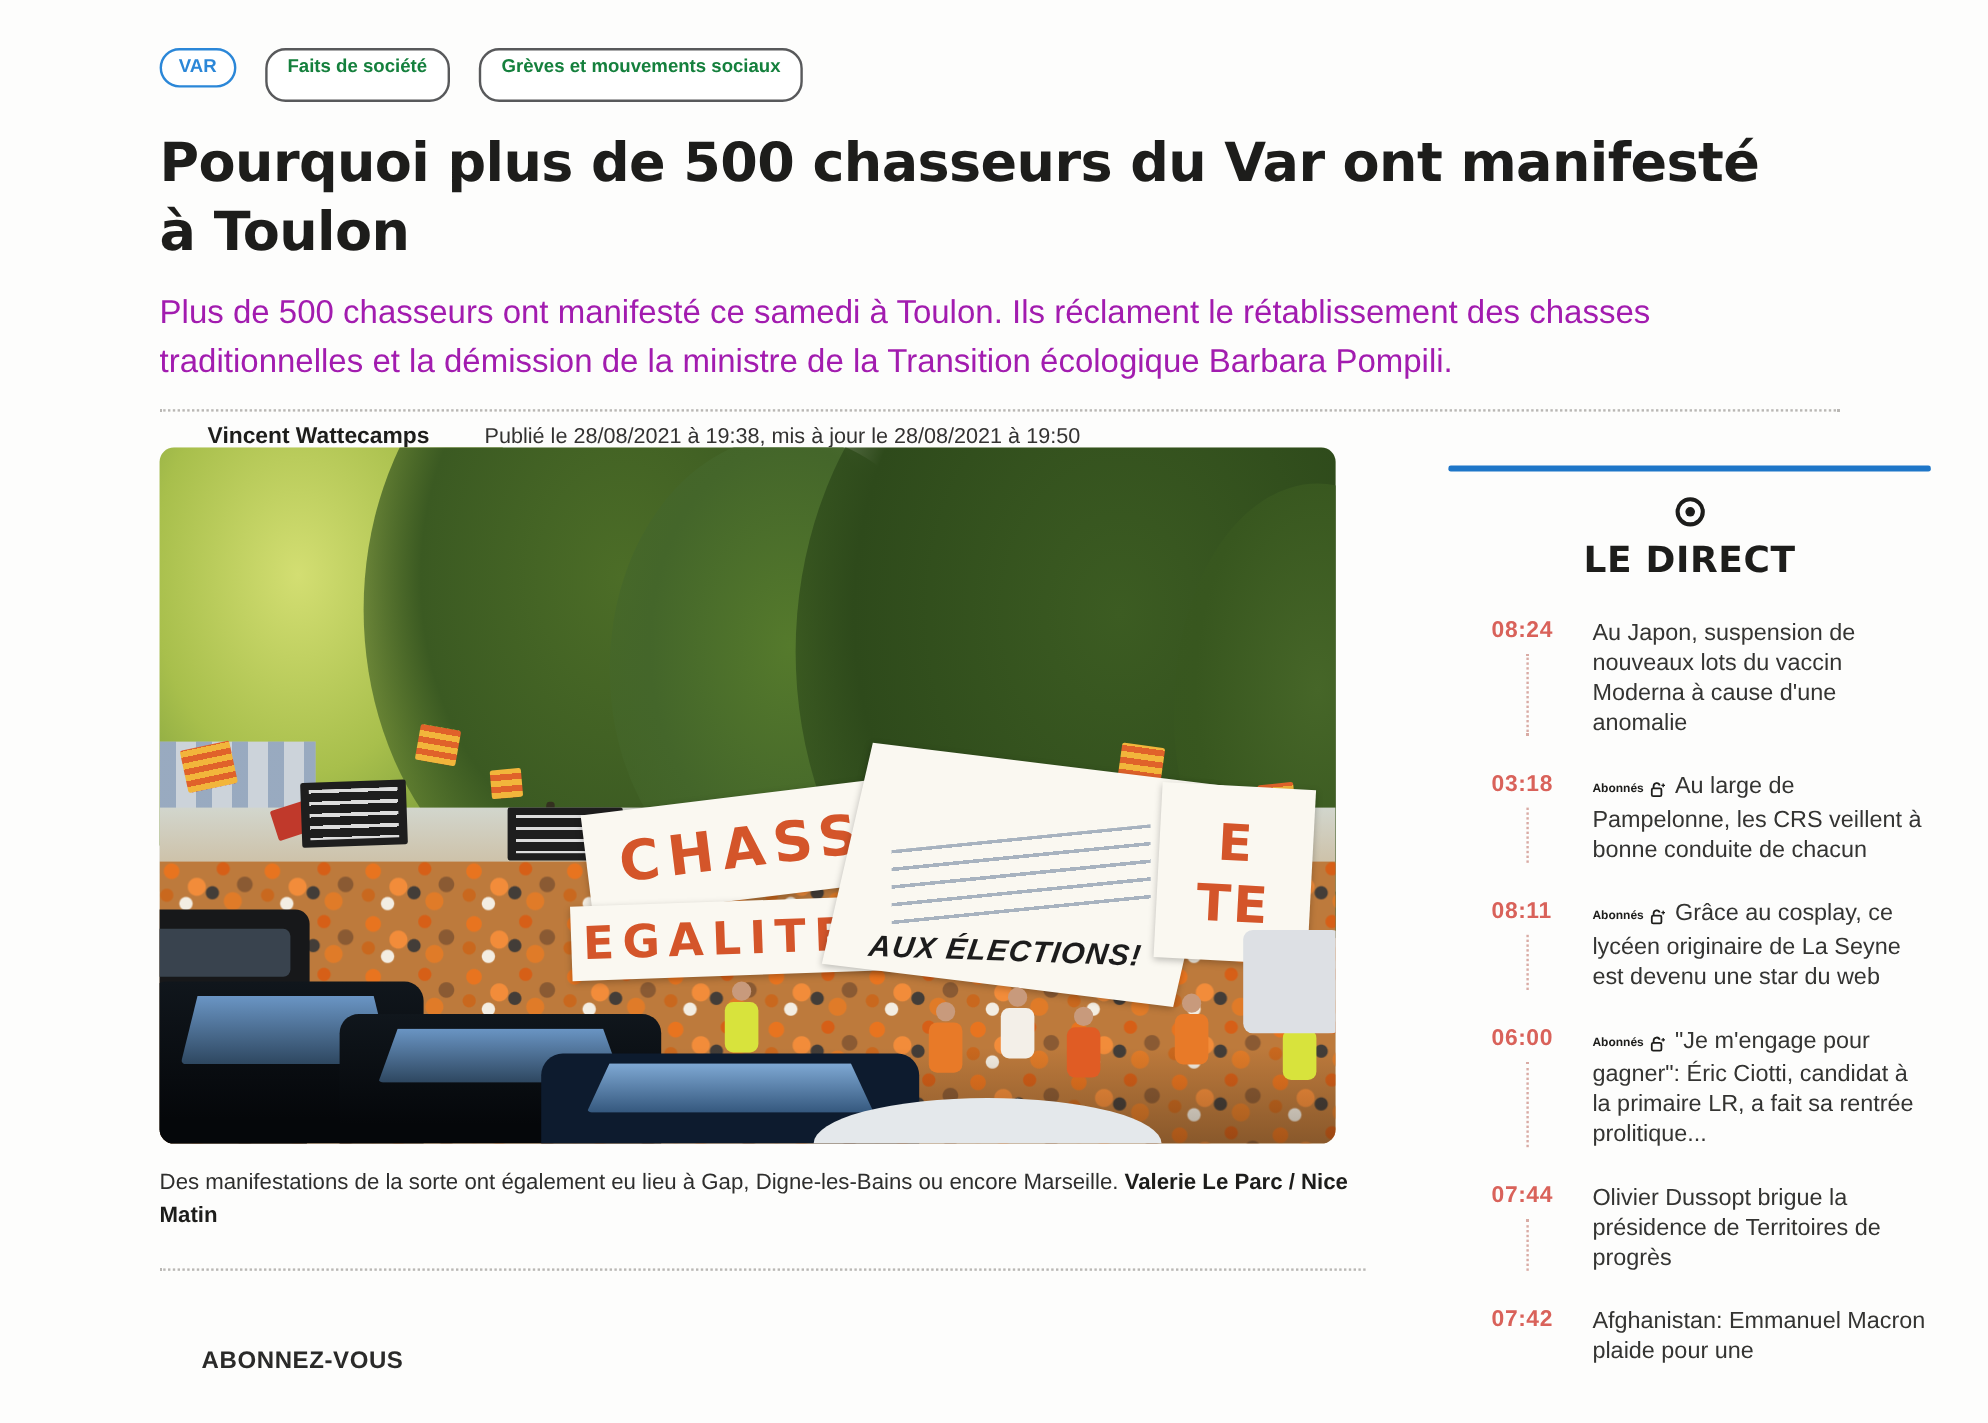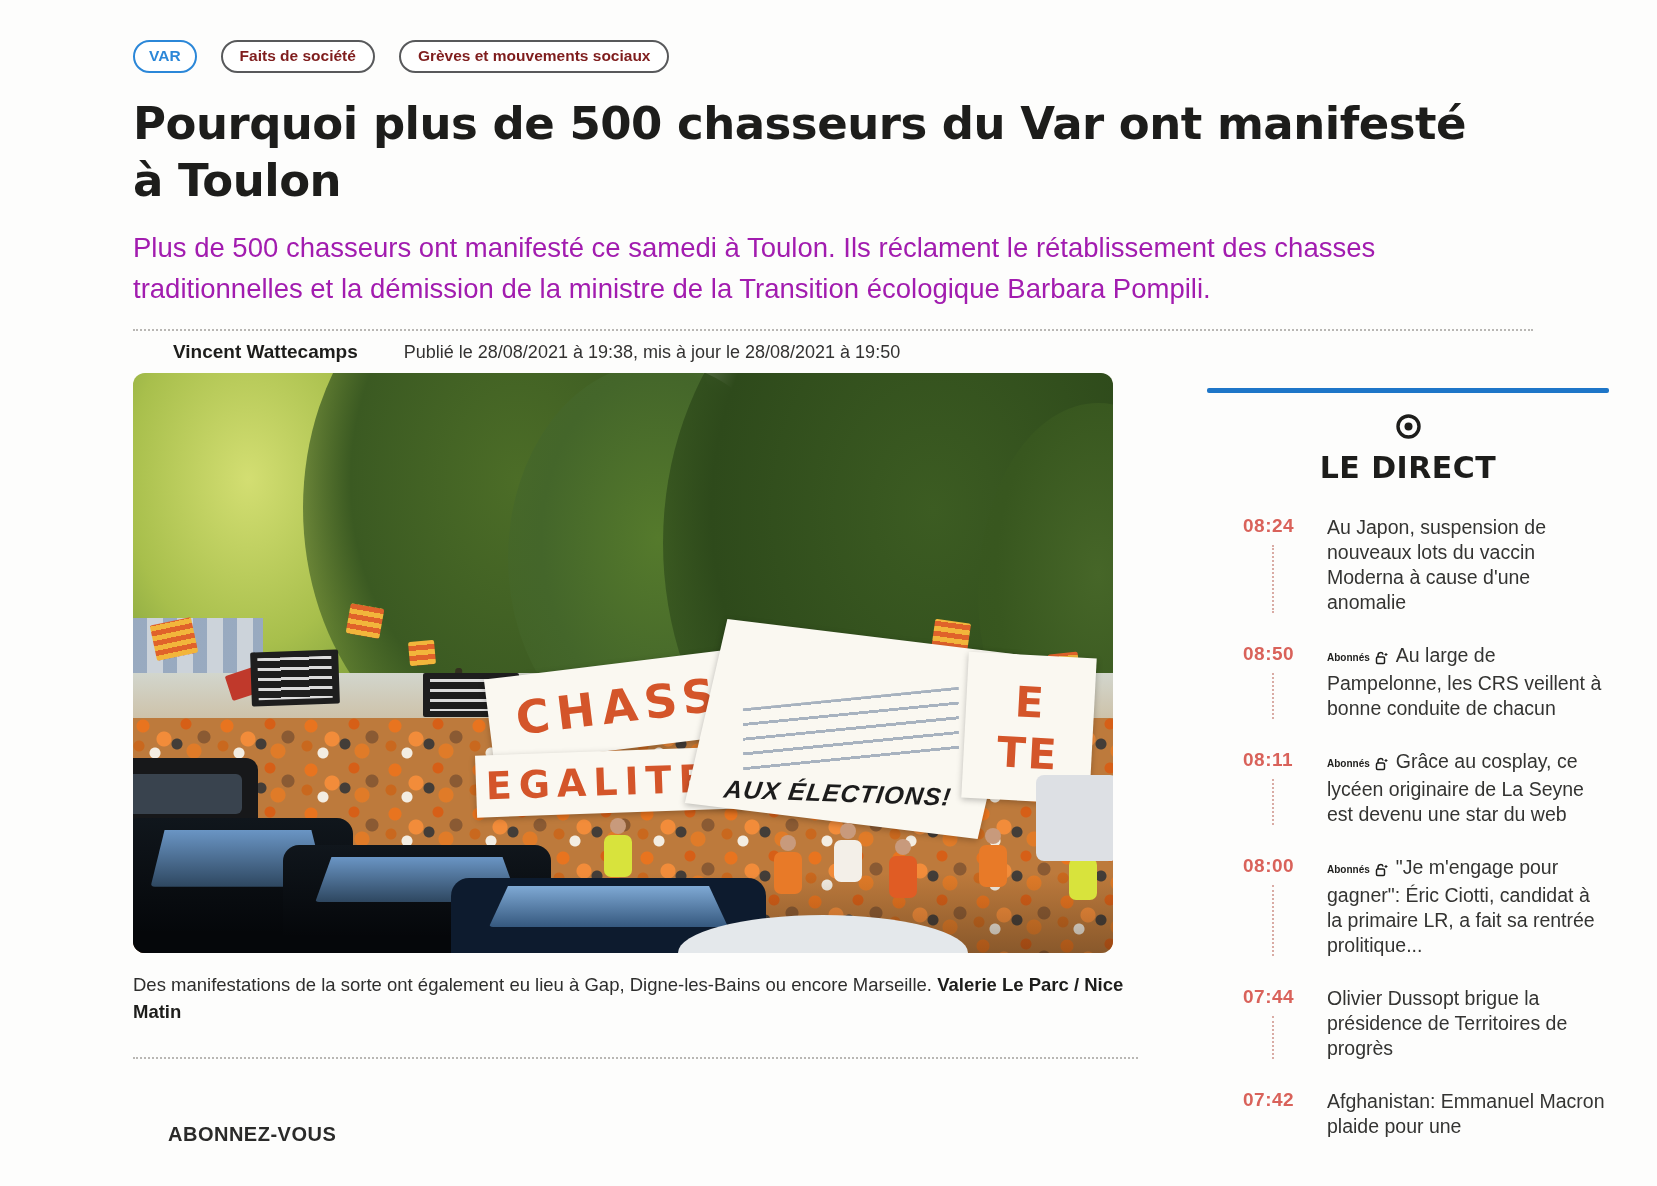--- a/index.html
+++ b/index.html
@@ -2,22 +2,22 @@
 <html><head>
 <meta charset="utf-8">
 <style>
   * { margin:0; padding:0; box-sizing:border-box; }
   html,body { width:1657px; height:1186px; background:#fdfdfc; overflow:hidden;
               font-family:"Liberation Sans", sans-serif; color:#1d1d1b; }
 
   
   .header { position:absolute; left:133px; top:40px; width:1400px; }
   .tags-row { display:flex; gap:24px; align-items:flex-start; }
-  .tag { border:2px solid #58595b; border-radius:17px; padding:5px 17px 6px;
-         font-size:15.5px; font-weight:700; color:#7f1d1d; background:#fff; white-space:nowrap; cursor:pointer; }
+  .tag { border:2px solid #58595b; border-radius:17px; padding:5px 17px 18px;
+         font-size:15.5px; font-weight:700; color:#15803d; background:#fff; white-space:nowrap; cursor:pointer; }
   .tag.blue { border-color:#2b87d8; color:#2b87d8; padding:5px 14px 6px; }
   .headline { margin-top:22px; font-family:"DejaVu Sans","Liberation Sans",sans-serif;
               font-size:45px; line-height:57px; font-weight:800; letter-spacing:-0.5px;
               color:#1d1d1b; width:1370px; }
   .standfirst { margin-top:18px; font-size:27.5px; line-height:41px; color:#a21caf; width:1380px; }
   .dotted { border-top:2px dotted #b9b7b4; }
   .byline-divider { margin-top:20px; width:1400px; }
   .byline { margin-top:10px; display:flex; align-items:baseline; }
   .author { font-size:19px; font-weight:700; color:#1d1d1b;margin-left:40px; }
   .published { margin-left:46px; font-size:18px; color:#333231; }
@@ -223,21 +223,21 @@
     <div class="entry">
       <div class="time-col">
         <span class="time">08:24</span>
         <div class="tl"></div>
       </div>
       <p class="entry-text">Au Japon, suspension de nouveaux lots du vaccin Moderna à cause d'une anomalie</p>
     </div>
 
     <div class="entry">
       <div class="time-col">
-        <span class="time">08:50</span>
+        <span class="time">03:18</span>
         <div class="tl"></div>
       </div>
       <p class="entry-text"><span class="badge">
             <span>Abonnés</span>
             <svg width="14" height="14" viewBox="0 0 14 14">
               <path d="M4 6V4.2A2.6 2.6 0 0 1 9.1 3.5" fill="none" stroke="#1d1d1b" stroke-width="1.5"></path>
               <rect x="2.5" y="6" width="8" height="6.5" rx="1.2" fill="none" stroke="#1d1d1b" stroke-width="1.5"></rect>
               <path d="M12 2v3M10.5 3.5h3" stroke="#1d1d1b" stroke-width="1.1"></path>
             </svg>
           </span><span>Au large de Pampelonne, les CRS veillent à bonne conduite de chacun</span></p>
@@ -253,21 +253,21 @@
             <svg width="14" height="14" viewBox="0 0 14 14">
               <path d="M4 6V4.2A2.6 2.6 0 0 1 9.1 3.5" fill="none" stroke="#1d1d1b" stroke-width="1.5"></path>
               <rect x="2.5" y="6" width="8" height="6.5" rx="1.2" fill="none" stroke="#1d1d1b" stroke-width="1.5"></rect>
               <path d="M12 2v3M10.5 3.5h3" stroke="#1d1d1b" stroke-width="1.1"></path>
             </svg>
           </span><span>Grâce au cosplay, ce lycéen originaire de La Seyne est devenu une star du web</span></p>
     </div>
 
     <div class="entry">
       <div class="time-col">
-        <span class="time">08:00</span>
+        <span class="time">06:00</span>
         <div class="tl"></div>
       </div>
       <p class="entry-text"><span class="badge">
             <span>Abonnés</span>
             <svg width="14" height="14" viewBox="0 0 14 14">
               <path d="M4 6V4.2A2.6 2.6 0 0 1 9.1 3.5" fill="none" stroke="#1d1d1b" stroke-width="1.5"></path>
               <rect x="2.5" y="6" width="8" height="6.5" rx="1.2" fill="none" stroke="#1d1d1b" stroke-width="1.5"></rect>
               <path d="M12 2v3M10.5 3.5h3" stroke="#1d1d1b" stroke-width="1.1"></path>
             </svg>
           </span><span>"Je m'engage pour gagner": Éric Ciotti, candidat à la primaire LR, a fait sa rentrée prolitique...</span></p>

